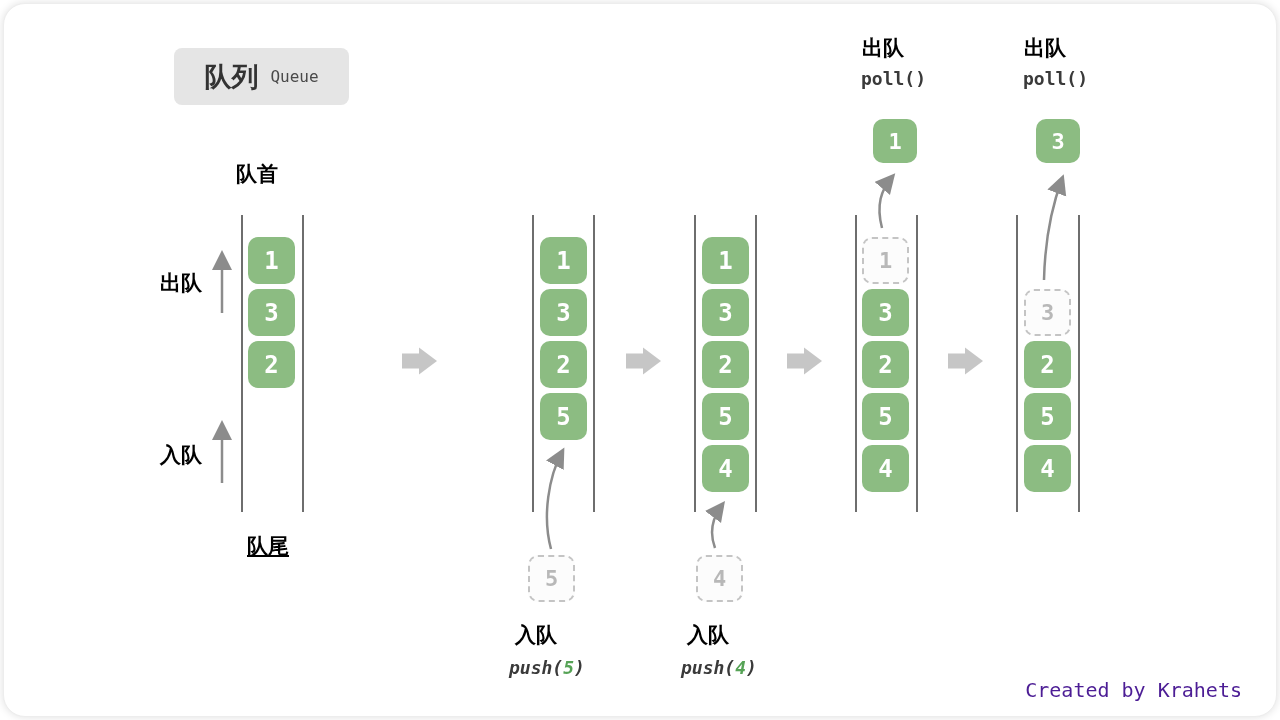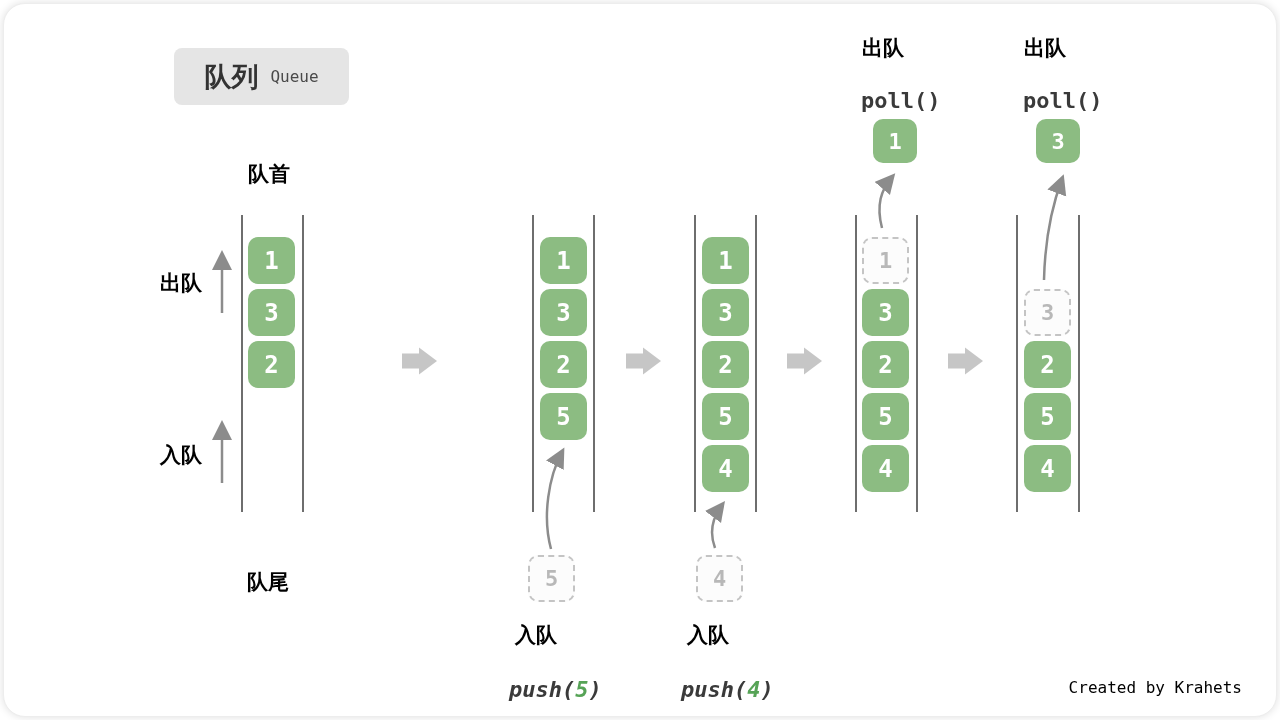--- a/index.html
+++ b/index.html
@@ -18,21 +18,21 @@
     background: #e5e5e5; border-radius: 8px;
     display: flex; align-items: center; justify-content: center; gap: 12px;
   }
   .title-zh { font-size: 27px; font-weight: 700; color: #333333; }
   .title-en { font-size: 16px; font-weight: 500; color: #4a4a4a; font-family: "DejaVu Sans Mono", monospace; }
 
   
   .zh-label { position: absolute; font-size: 21px; font-weight: 700; color: #000000; white-space: nowrap; }
 
   
-  .code-label { position: absolute; font-size: 22px; font-weight: 600; color: #3a3a3a; font-family: "DejaVu Sans Mono", monospace; white-space: nowrap; margin-top: 20px; }
+  .code-label { position: absolute; font-size: 18px; font-weight: 600; color: #3a3a3a; font-family: "DejaVu Sans Mono", monospace; white-space: nowrap; }
   .code-arg { color: #56A356; font-weight: 700; }
 
   
   .wall { position: absolute; top: 211px; width: 2px; height: 297px; background: #6e6e6e; }
 
   
   .cell {
     position: absolute; width: 47px; height: 47px;
     background: #8CBC82; border-radius: 10px;
     display: flex; align-items: center; justify-content: center;
@@ -45,35 +45,35 @@
     background: #fcfcfc; border: 2px dashed #c4c4c4; border-radius: 10px;
     display: flex; align-items: center; justify-content: center;
     color: #b8b8b8; font-size: 22px; font-weight: 600;
     font-family: "DejaVu Sans Mono", monospace;
   }
 
   .overlay { position: absolute; left: 0; top: 0; width: 1274px; height: 714px; pointer-events: none; }
 
   .watermark {
     position: absolute; right: 34px; top: 674px;
-    font-size: 16px; color: #000000; font-family: "DejaVu Sans Mono", monospace;
+    font-size: 20px; color: #4c1d95; font-family: "DejaVu Sans Mono", monospace;
   }
 </style>
 </head>
 <body>
 
 <div class="card">
 
   <div class="title-badge">
     <span class="title-zh">队列</span>
     <span class="title-en">Queue</span>
   </div>
 
-  <div class="zh-label" style="left:244px; top:156px;text-align:center;">队首</div>
-  <div class="zh-label" style="left:243px; top:564px;">队尾</div>
+  <div class="zh-label" style="left:232px; top:156px;text-align:center;">队首</div>
+  <div class="zh-label" style="left:243px; top:528px;text-decoration:underline;">队尾</div>
   <div class="zh-label" style="left:156px; top:265px;">出队</div>
   <div class="zh-label" style="left:156px; top:437px;">入队</div>
 
   <div class="wall" style="left:237px;"></div>
   <div class="wall" style="left:298px;"></div>
 
   <div class="wall" style="left:528px;"></div>
   <div class="wall" style="left:589px;"></div>
 
   <div class="wall" style="left:690px;"></div>

